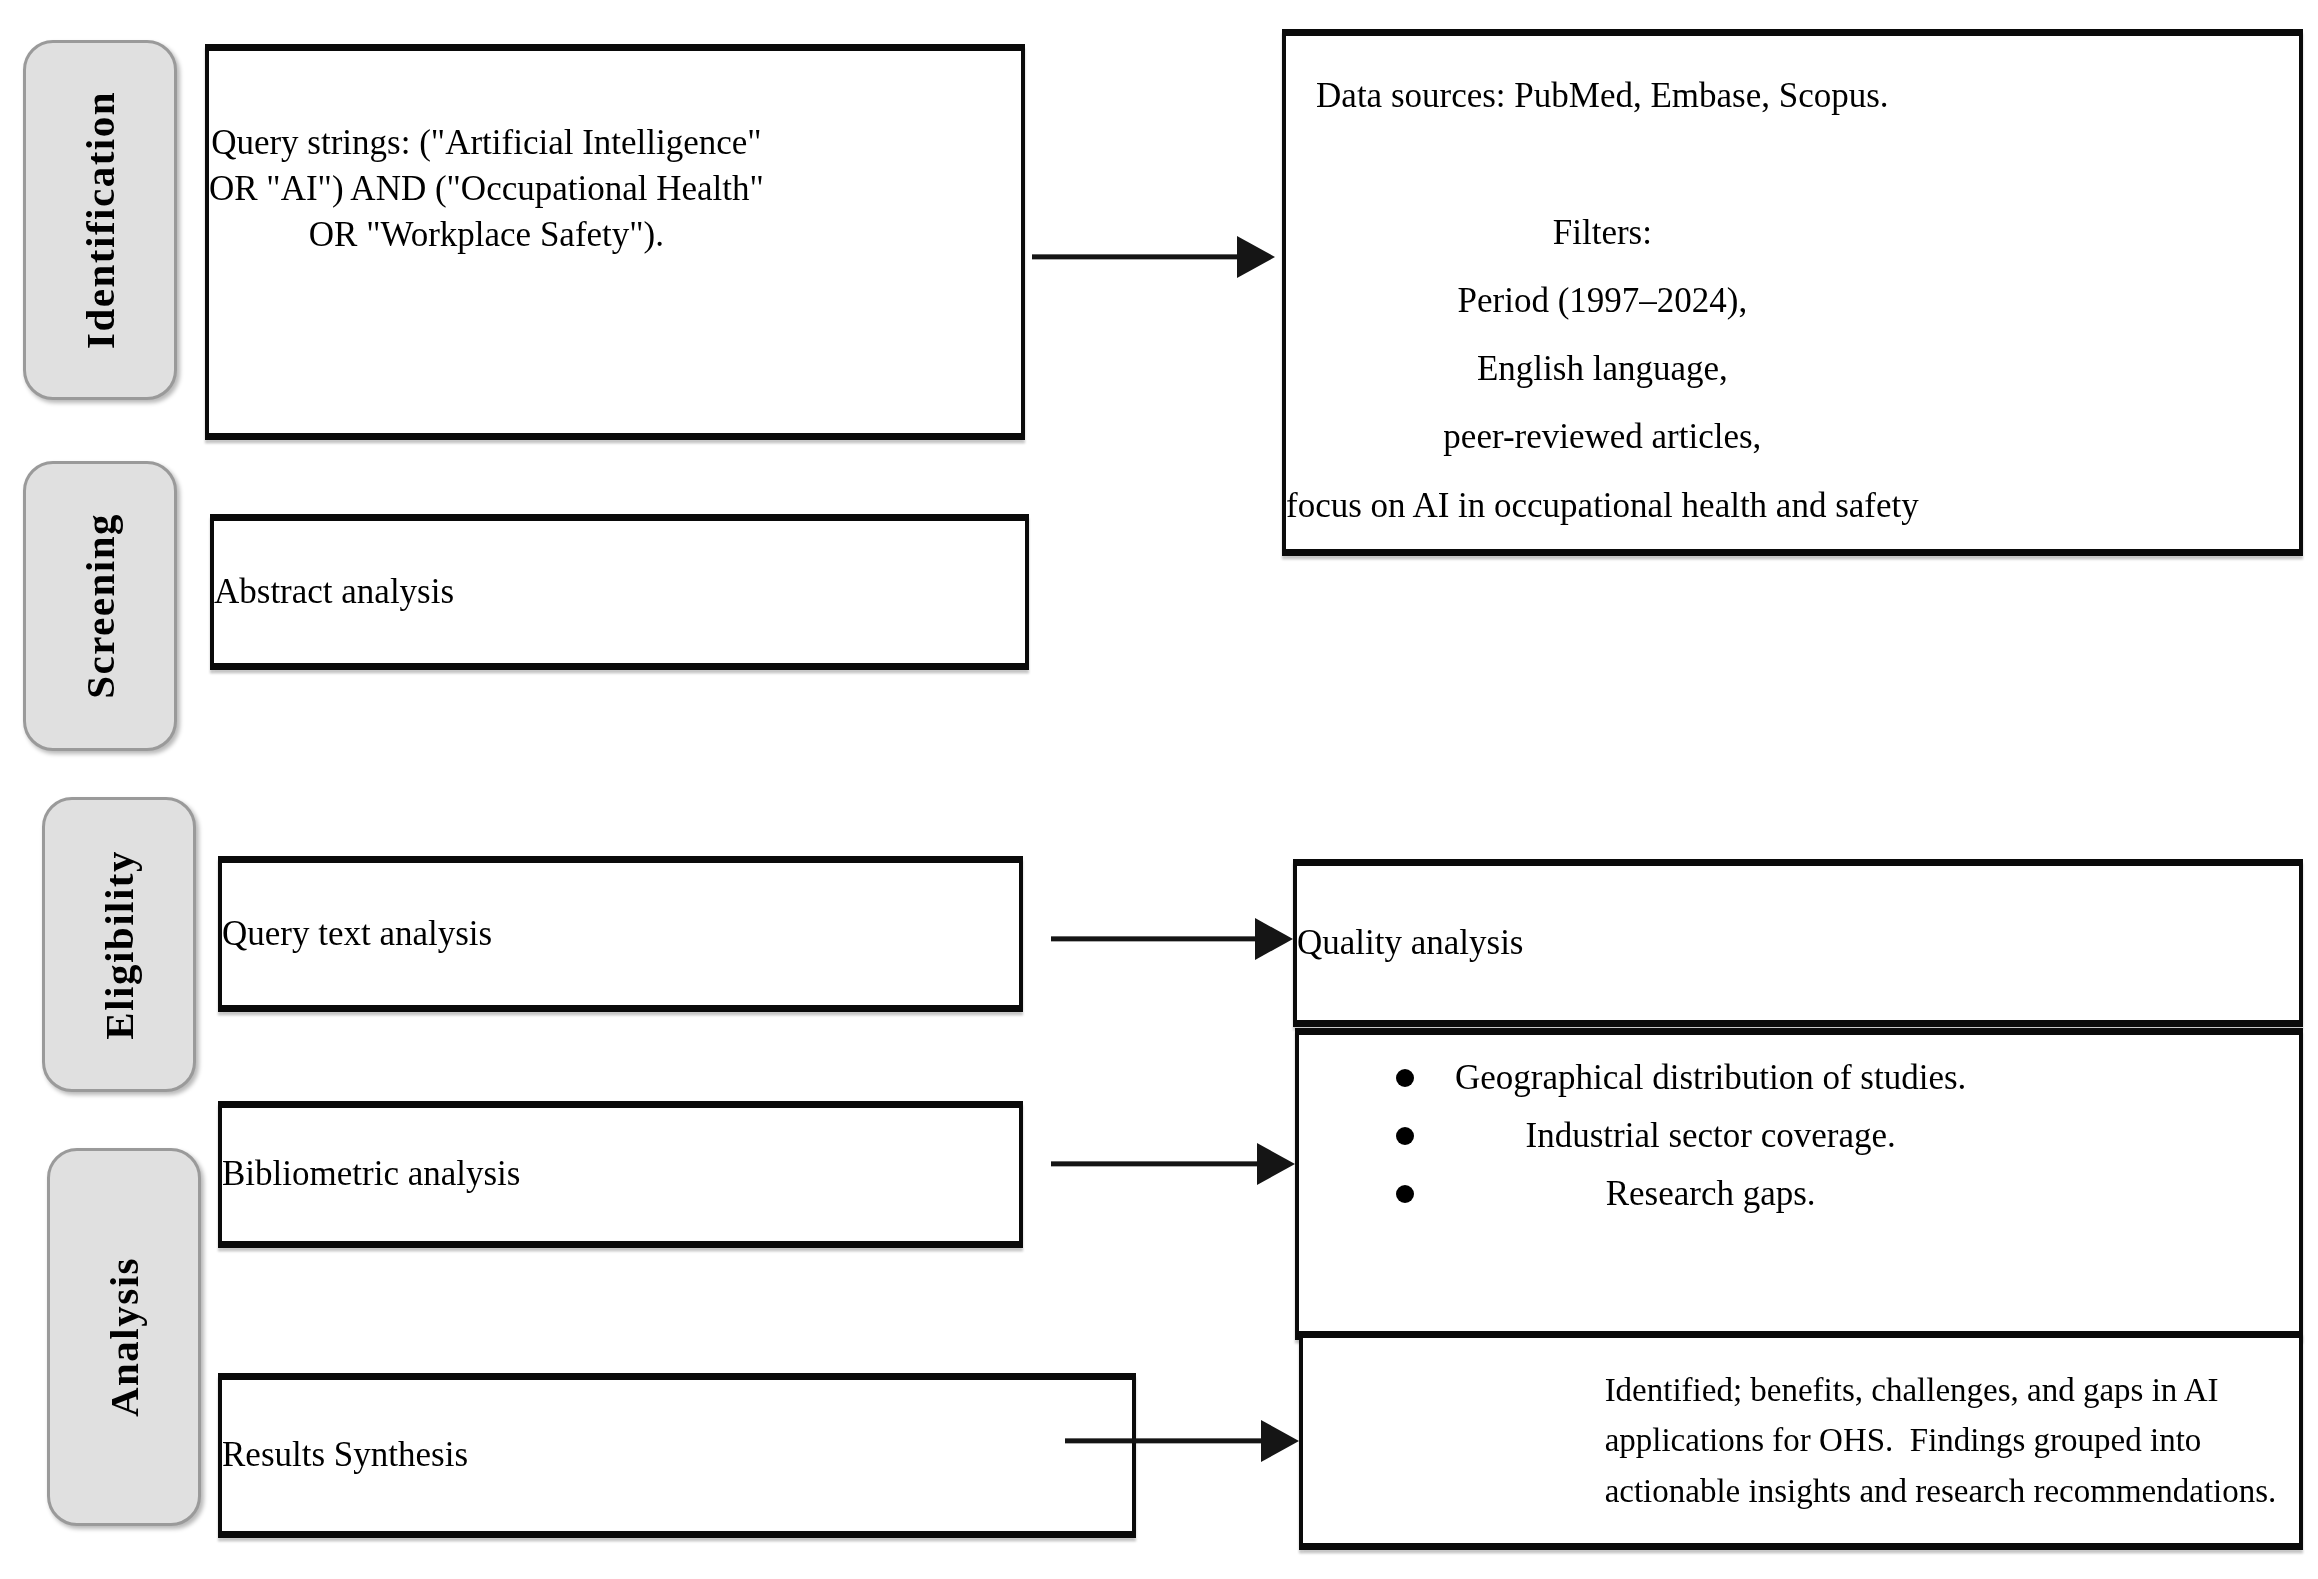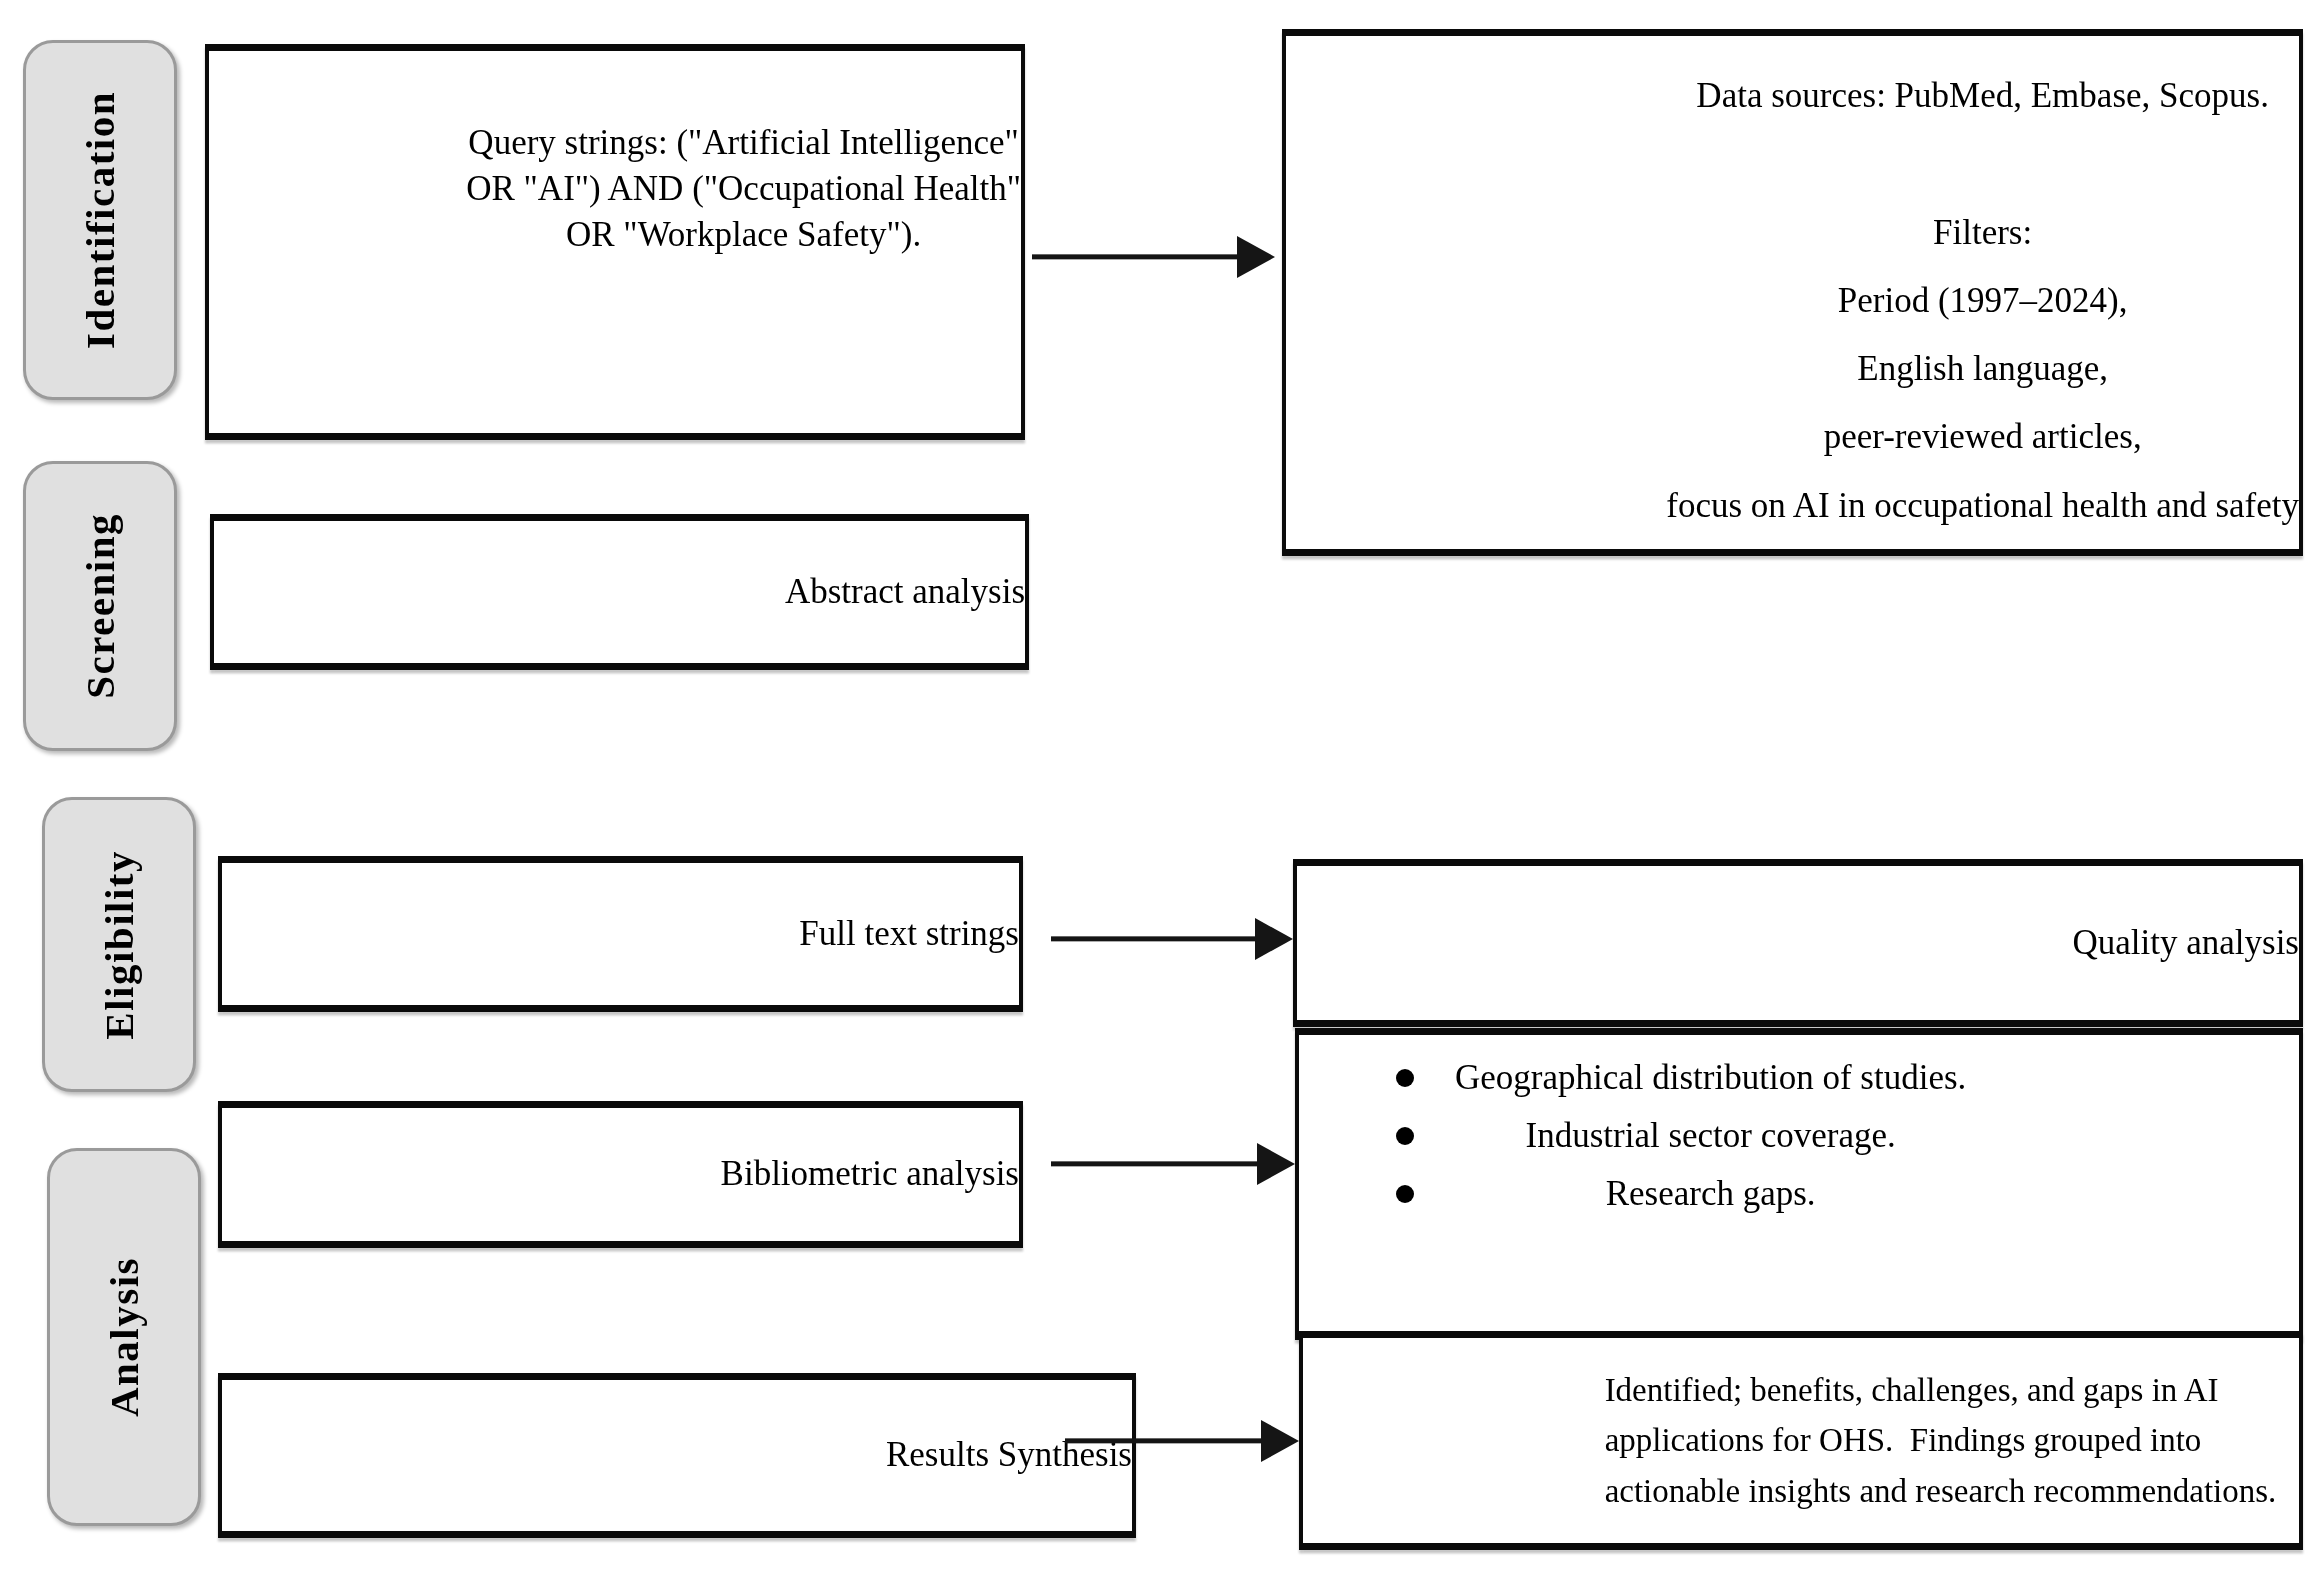--- a/index.html
+++ b/index.html
@@ -45,21 +45,21 @@
   
   .box {
     position: absolute;
     background: #ffffff;
     border: 4.5px solid #0a0a0a;
     border-top-width: 7.6px;
     border-bottom-width: 7.6px;
     box-sizing: border-box;
     display: flex;
     align-items: center;
-    justify-content: flex-end;
+    justify-content: flex-start;
     box-shadow: 0 3.8px 2.3px rgba(0,0,0,0.22);
   }
   .box .txt {
     font-size: 35px;
     line-height: 1.32;
     text-align: center;
     white-space: pre-wrap;
   }
 
   #box-query        { left: 205px;  top: 44px;   width: 820px; height: 396px; }
@@ -129,21 +129,21 @@
 
   <div class="box" id="box-query">
     <div class="txt">Query strings: ("Artificial Intelligence"
 OR "AI") AND ("Occupational Health"
 OR "Workplace Safety").</div>
   </div>
   <div class="box" id="box-abstract">
     <div class="txt">Abstract analysis</div>
   </div>
   <div class="box" id="box-fulltext">
-    <div class="txt">Full text strings</div>
+    <div class="txt">Query text analysis</div>
   </div>
   <div class="box" id="box-bibliometric">
     <div class="txt">Bibliometric analysis</div>
   </div>
   <div class="box" id="box-results">
     <div class="txt">Results Synthesis</div>
   </div>
 
   <div class="box" id="box-sources">
     <div class="txt">Data sources: PubMed, Embase, Scopus.

